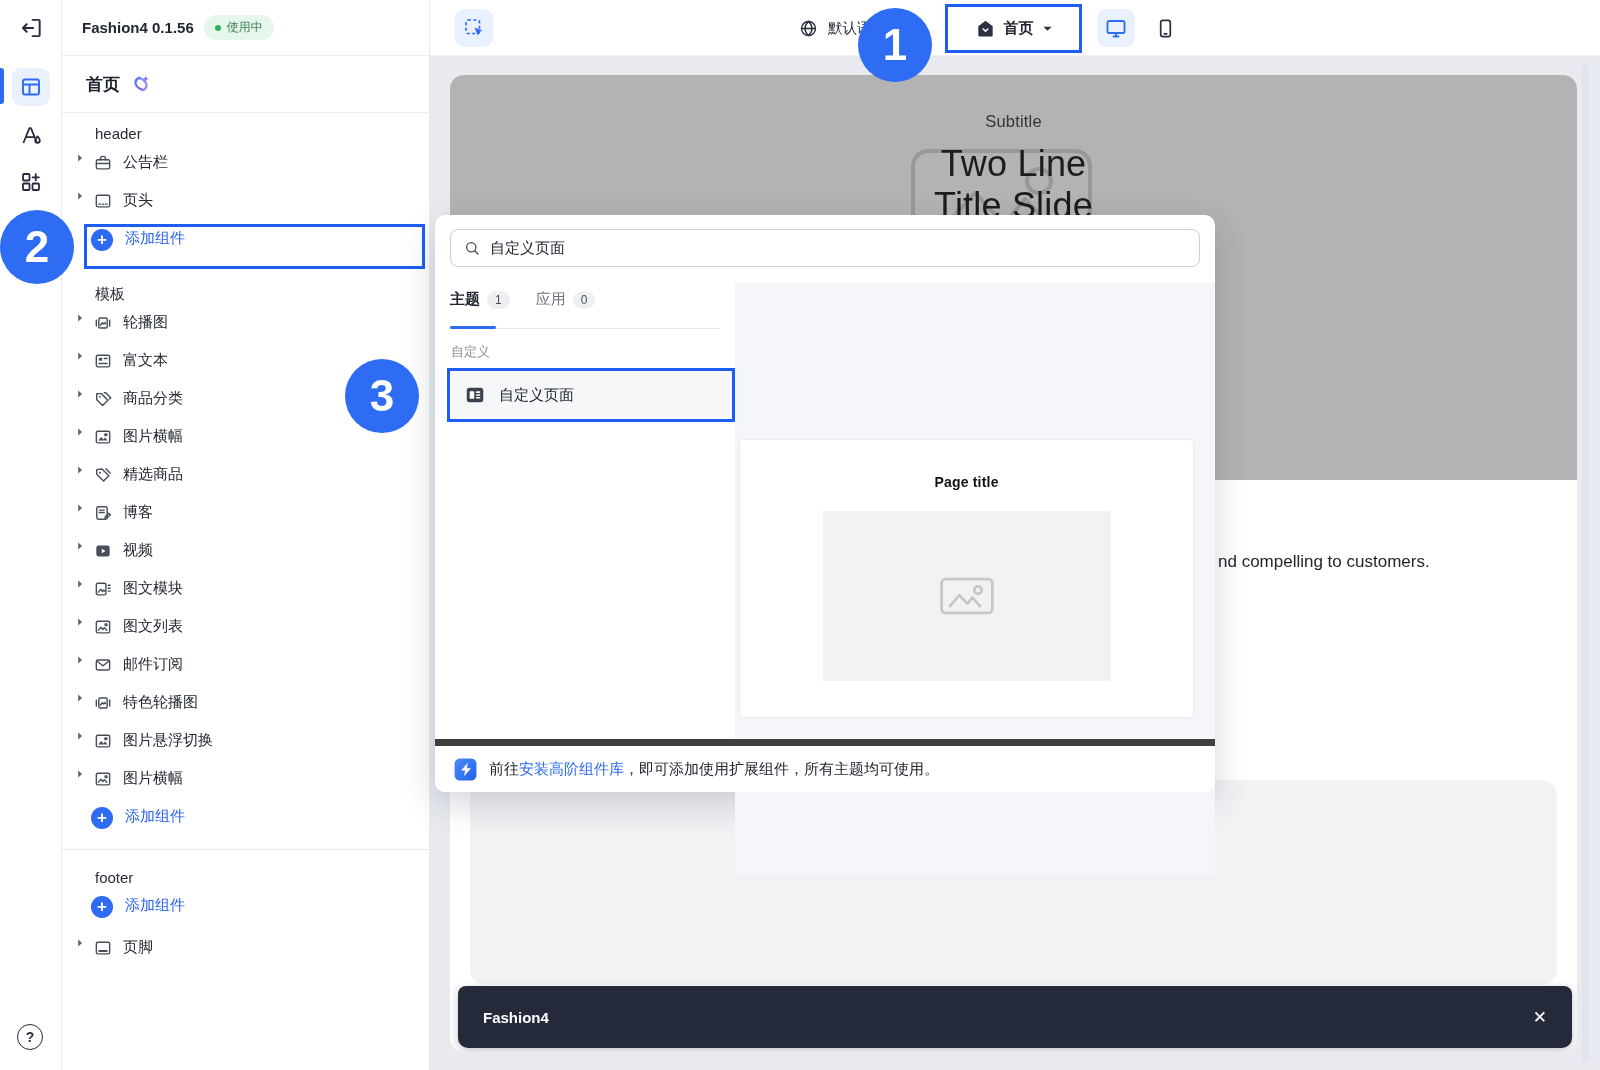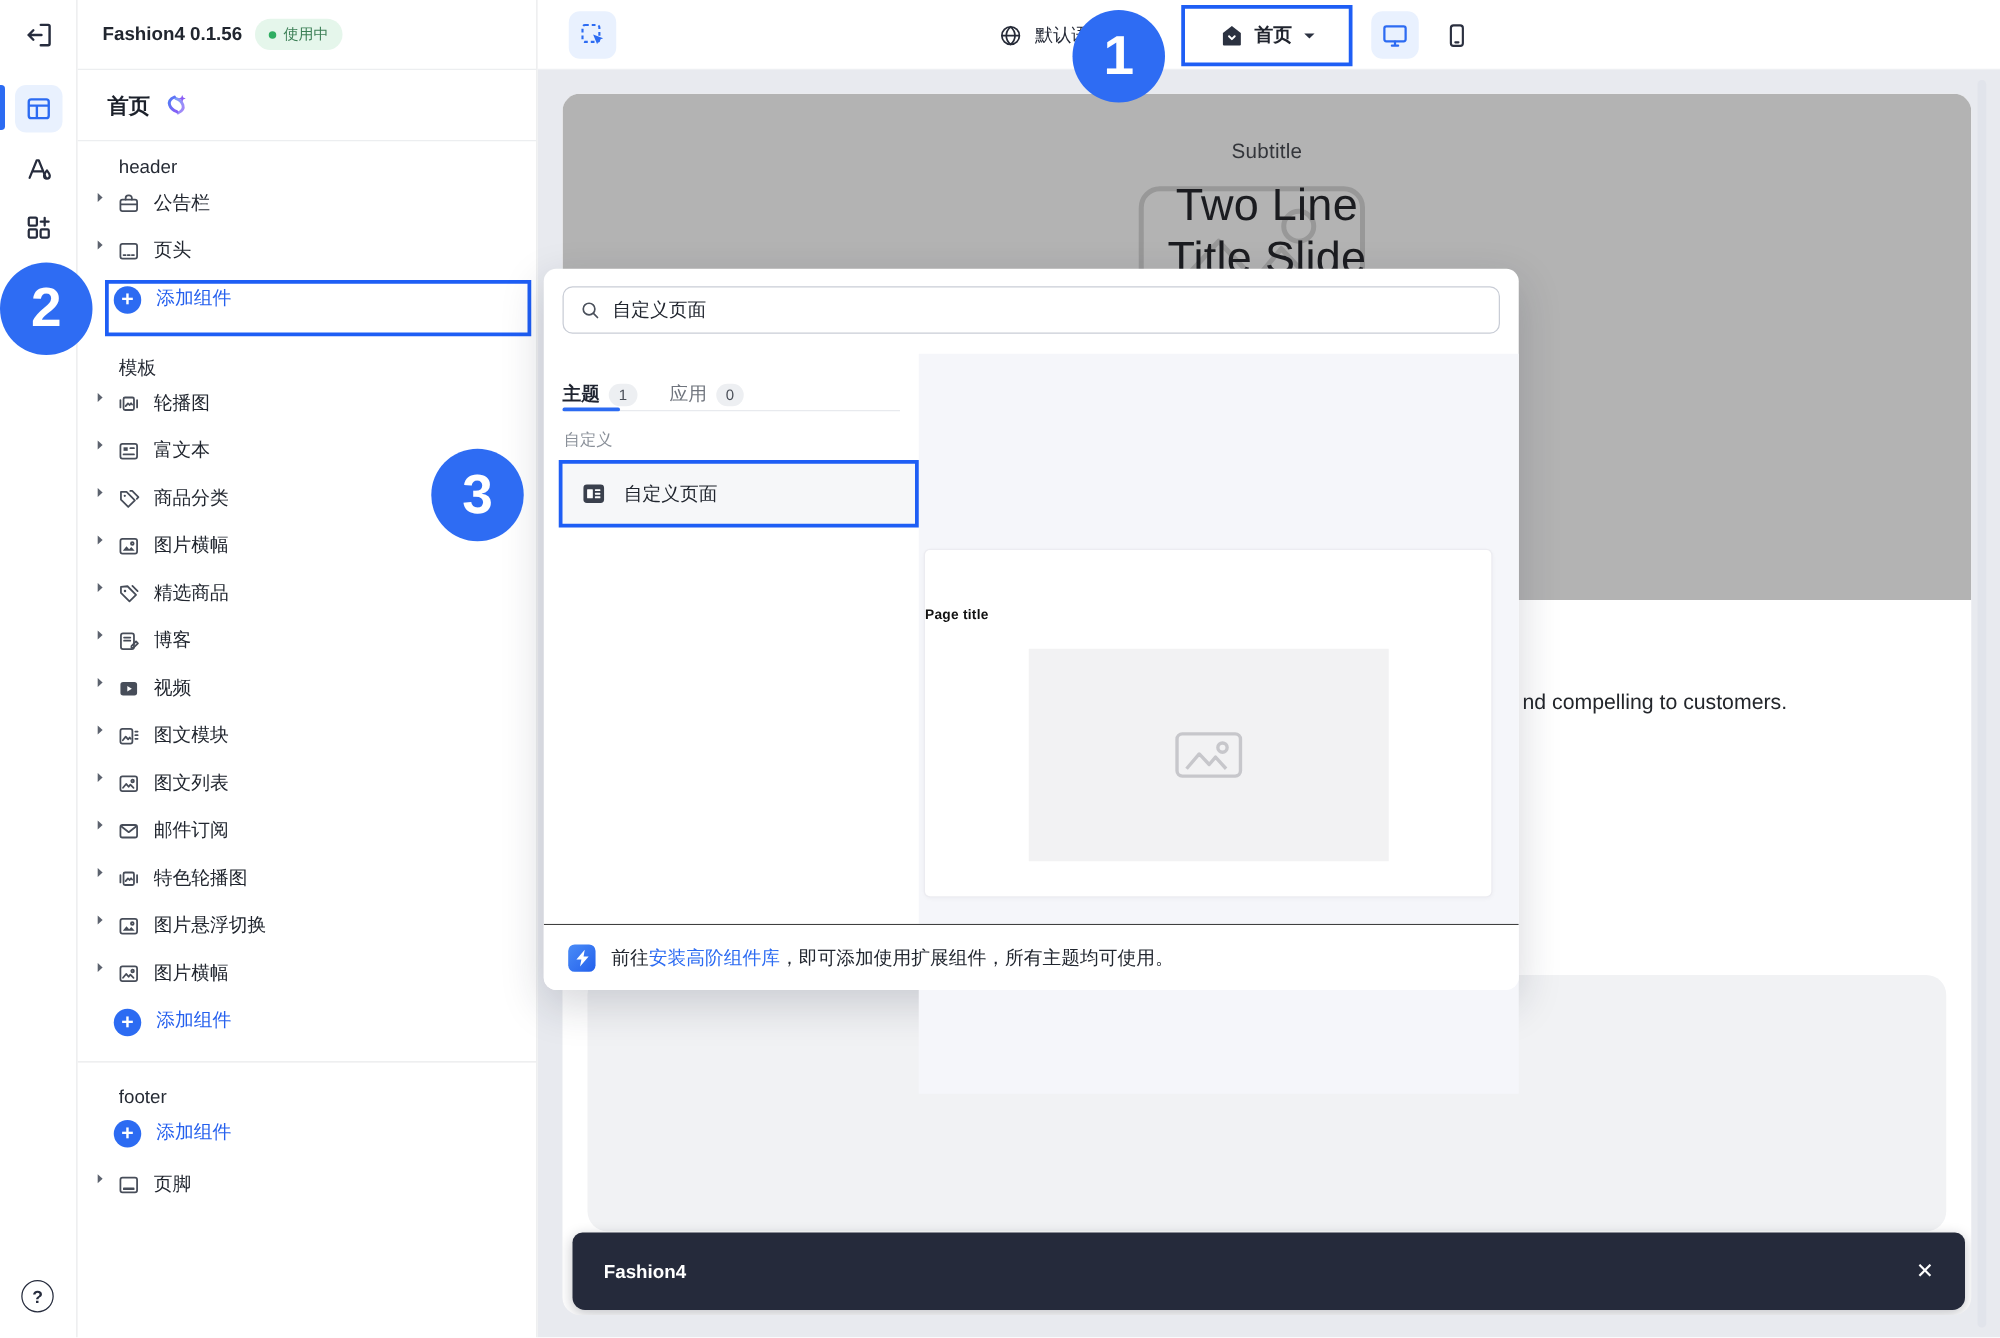--- a/index.html
+++ b/index.html
@@ -89,41 +89,41 @@
     border-radius:4px; opacity:.75; }
 
   
   .modal { position:absolute; left:435px; top:215px; width:780px; height:577px; background:#fff;
     border-radius:10px; z-index:50; box-shadow:0 12px 34px rgba(25,32,56,.18); }
   .searchbox { position:absolute; left:15px; top:14px; width:750px; height:38px;
     border:1.5px solid #c9cdd6; border-radius:8px; display:flex; align-items:center; padding:0 12px;
     gap:9px; background:#fff; }
   .searchbox .sval { font-size:15px; color:#21262f; }
   .m-right { position:absolute; left:300px; top:68px; width:480px; height:592px; background:#f5f6fa; }
-  .tabs { position:absolute; left:15px; top:75px; display:flex; align-items:flex-end; gap:26px;margin-top:16px; }
+  .tabs { position:absolute; left:15px; top:75px; display:flex; align-items:flex-end; gap:26px; }
   .tab { display:flex; align-items:center; gap:7px; font-size:15px; }
   .tab .tlabel { color:#70757e; }
   .tab.active .tlabel { color:#1f2430; font-weight:700; }
   .pill { background:#edeff2; border-radius:999px; padding:2px 8px; font-size:12px; color:#4a4f58; }
   .tab-underline { position:absolute; left:15px; top:111px; width:46px; height:3px; background:#2c6bf2;
     border-radius:2px; }
   .tabs-divider { position:absolute; left:15px; top:113px; width:270px; height:1px; background:#e8eaee; }
   .group-label { position:absolute; left:16px; top:128px; font-size:13px; color:#8a9099; }
   .anno-box3 { position:absolute; left:12px; top:153px; width:288px; height:54px;
     border:3px solid #1e5ef5; background:#f6f7f9; display:flex; align-items:center;
     padding-left:14px; gap:13px; }
   .anno-box3 .ilabel { font-size:15px; color:#21262f; }
   .m-card { position:absolute; left:305px; top:225px; width:453px; height:277px; background:#fff;
     border-radius:4px; box-shadow:0 0 0 1px #ececf1, 0 1px 4px rgba(30,35,60,.05); }
-  .m-card .ptitle { margin-top:46px; text-align:left; font-size:11px; font-weight:700;
+  .m-card .ptitle { margin-top:34px; text-align:center; font-size:14px; font-weight:700;
     color:#121212; letter-spacing:.2px; }
   .m-card .ph-box { width:288px; height:170px; margin:21px auto 0; background:#f2f2f3; display:flex;
     align-items:center; justify-content:center; }
   .m-footer { position:absolute; left:0; bottom:0; width:780px; height:53px; background:#fff;
-    border-top:1px solid #404040; border-radius:0 0 10px 10px; display:flex; align-items:center;
+    border-top:7px solid #404040; border-radius:0 0 10px 10px; display:flex; align-items:center;
     padding:0 18px; gap:11px; font-size:15px; color:#21262f; }
   .m-footer a.liblink { color:#2c6bf2; text-decoration:none; }
 
   
   .anno-box2 { position:absolute; left:84px; top:224px; width:341px; height:45px;
     border:3px solid #1e5ef5; z-index:40; pointer-events:none; }
   .step-circle { position:absolute; width:74px; height:74px; border-radius:50%; background:#2e6cf3;
     color:#fff; font-size:44px; font-weight:700; display:flex; align-items:center;
     justify-content:center; z-index:100; }
   .c1 { left:858px; top:8px; }

